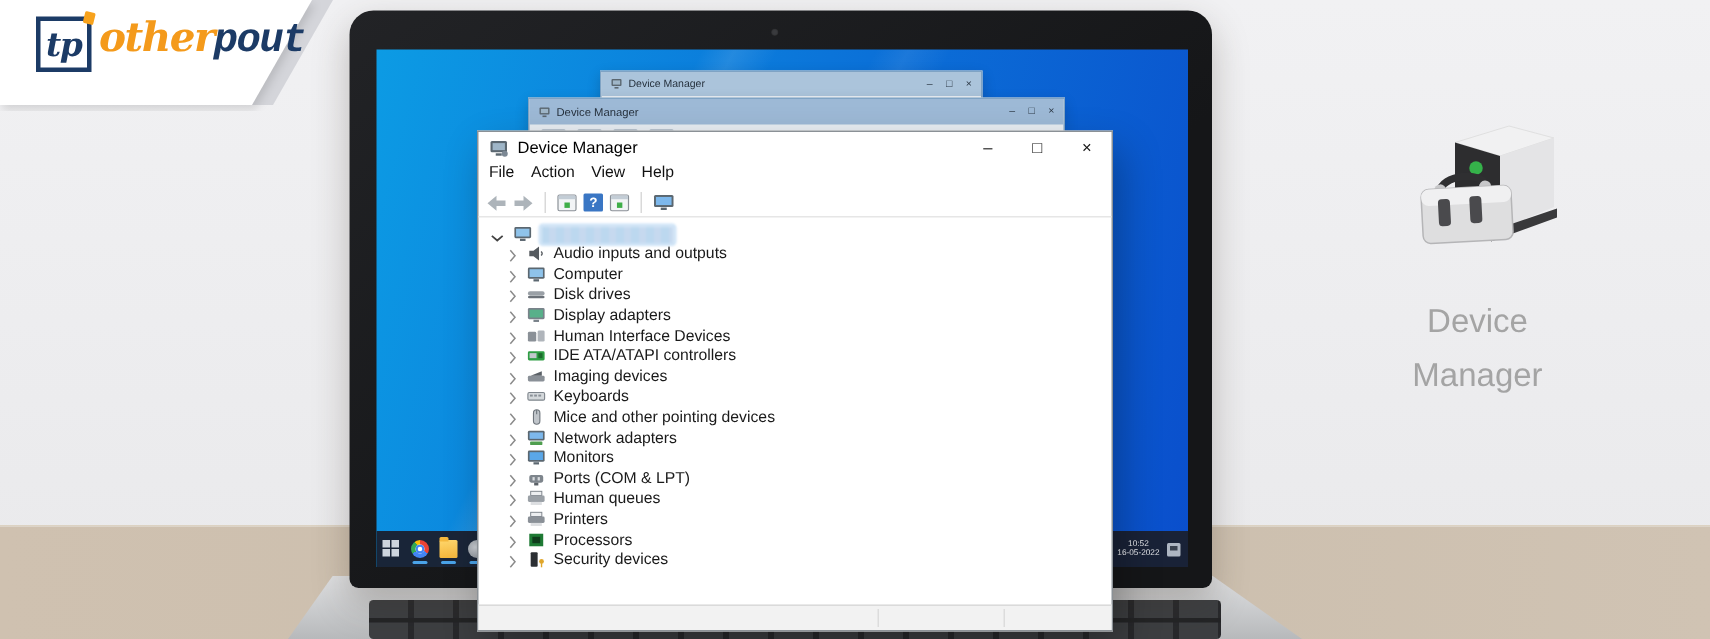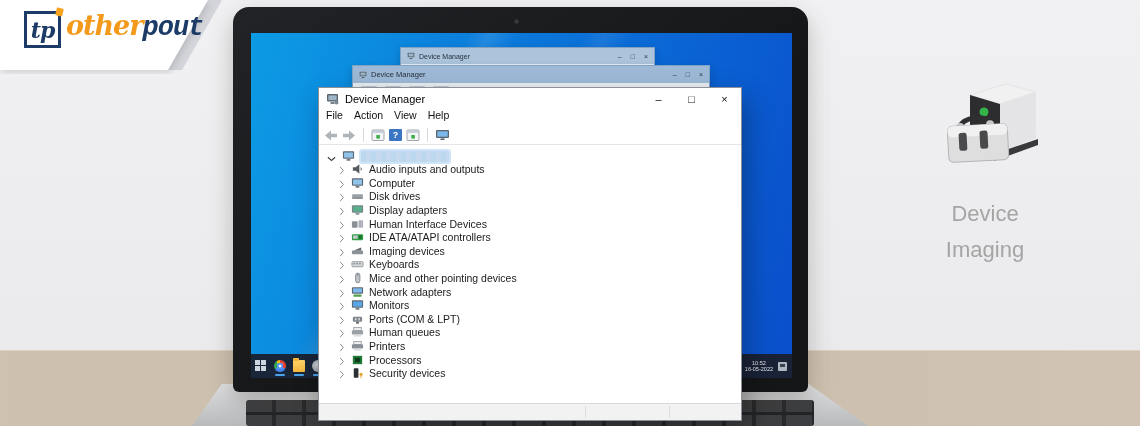--- a/index.html
+++ b/index.html
@@ -463,16 +463,16 @@
       <circle cx="15" cy="46" r="4" fill="#c7c7c9"></circle>
       <circle cx="45" cy="45" r="4" fill="#c7c7c9"></circle>
       <rect x="2" y="45" width="60" height="36" rx="5" fill="#dededf" stroke="#b5b5b7" stroke-width="1"></rect>
       <rect x="2" y="45" width="60" height="11" rx="5" fill="#f0f0f1"></rect>
       <rect x="13" y="52" width="8" height="18" rx="2.5" fill="#4a4a4d"></rect>
       <rect x="34" y="51" width="8" height="18" rx="2.5" fill="#4a4a4d"></rect>
     </g>
   </svg>
   <div class="dm-label">
     <div>Device</div>
-    <div>Imaging</div>
+    <div>Manager</div>
   </div>
 
 </div>
 
 </body></html>

